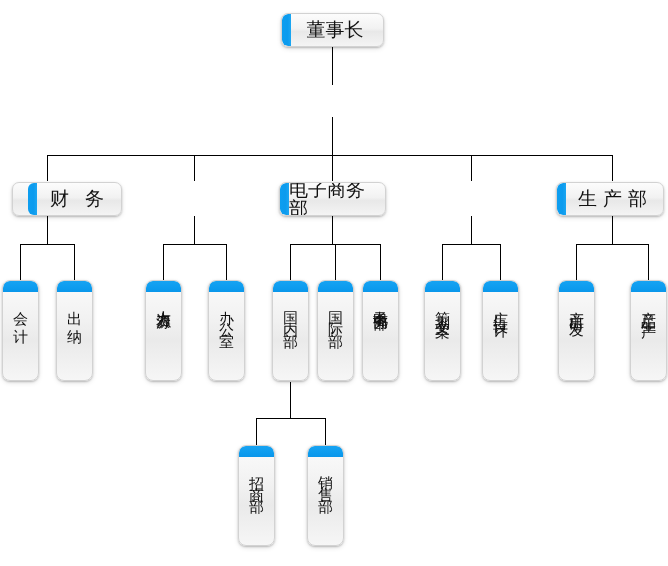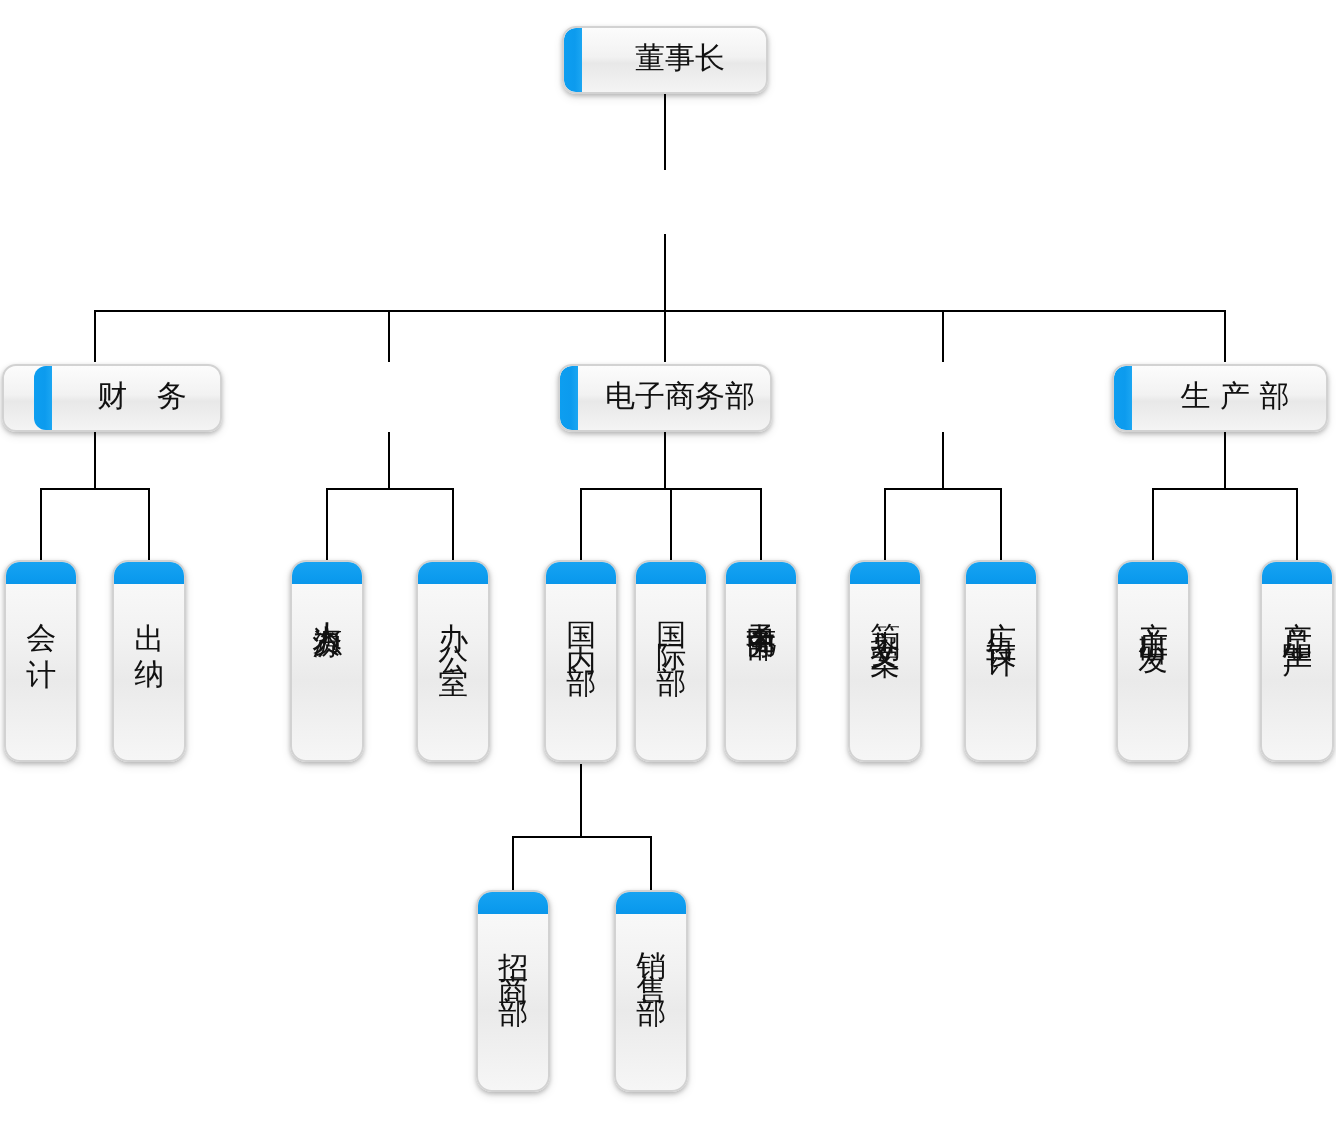--- a/index.html
+++ b/index.html
@@ -32,26 +32,25 @@
     width:9px;
     flex:0 0 9px;
     background:linear-gradient(to right,#0d9ef0 0%,#0c9bee 60%,#1ba6f2 100%);
     border-radius:6px 0 0 6px;
   }
   .node-h .label-h{
     flex:1 1 auto;
     display:flex;
     align-items:center;
     justify-content:center;
-    font-size:15px;
+    font-size:19px;
     color:#111111;
     letter-spacing:0;
     padding:0 4px 1px 0;
     line-height:1;
-    margin-left:10px;
   }
   .node-h.spaced .label-h{letter-spacing:5px;text-indent:5px;}
 
   
   .node-v{
     position:absolute;
     box-sizing:border-box;
     border-radius:8px;
     background:linear-gradient(to bottom,#fbfbfb 0%,#f1f1f1 40%,#eaeaea 60%,#f6f6f6 100%);
     border:1px solid #d2d2d2;
@@ -130,21 +129,21 @@
   <div class="line hline" style="left:256px;top:418px;width:69px;"></div>
   <div class="line vline" style="left:256px;top:418px;height:27px;"></div>
   <div class="line vline" style="left:325px;top:418px;height:27px;"></div>
 
   <div class="node-h" style="left:281px;top:13px;width:103px;height:34px;">
     <div class="accent"></div>
     <div class="label-h">董事长</div>
   </div>
 
 
-  <div class="node-h spaced" style="left:1px;top:182px;width:110px;height:34px;padding-left:15px;">
+  <div class="node-h spaced" style="left:12px;top:182px;width:110px;height:34px;padding-left:15px;">
     <div class="accent"></div>
     <div class="label-h">财 务</div>
   </div>
   <div class="node-h" style="left:279px;top:182px;width:107px;height:34px;">
     <div class="accent"></div>
     <div class="label-h">电子商务部</div>
   </div>
   <div class="node-h" style="left:556px;top:182px;width:108px;height:34px;">
     <div class="accent"></div>
     <div class="label-h">生 产 部</div>

